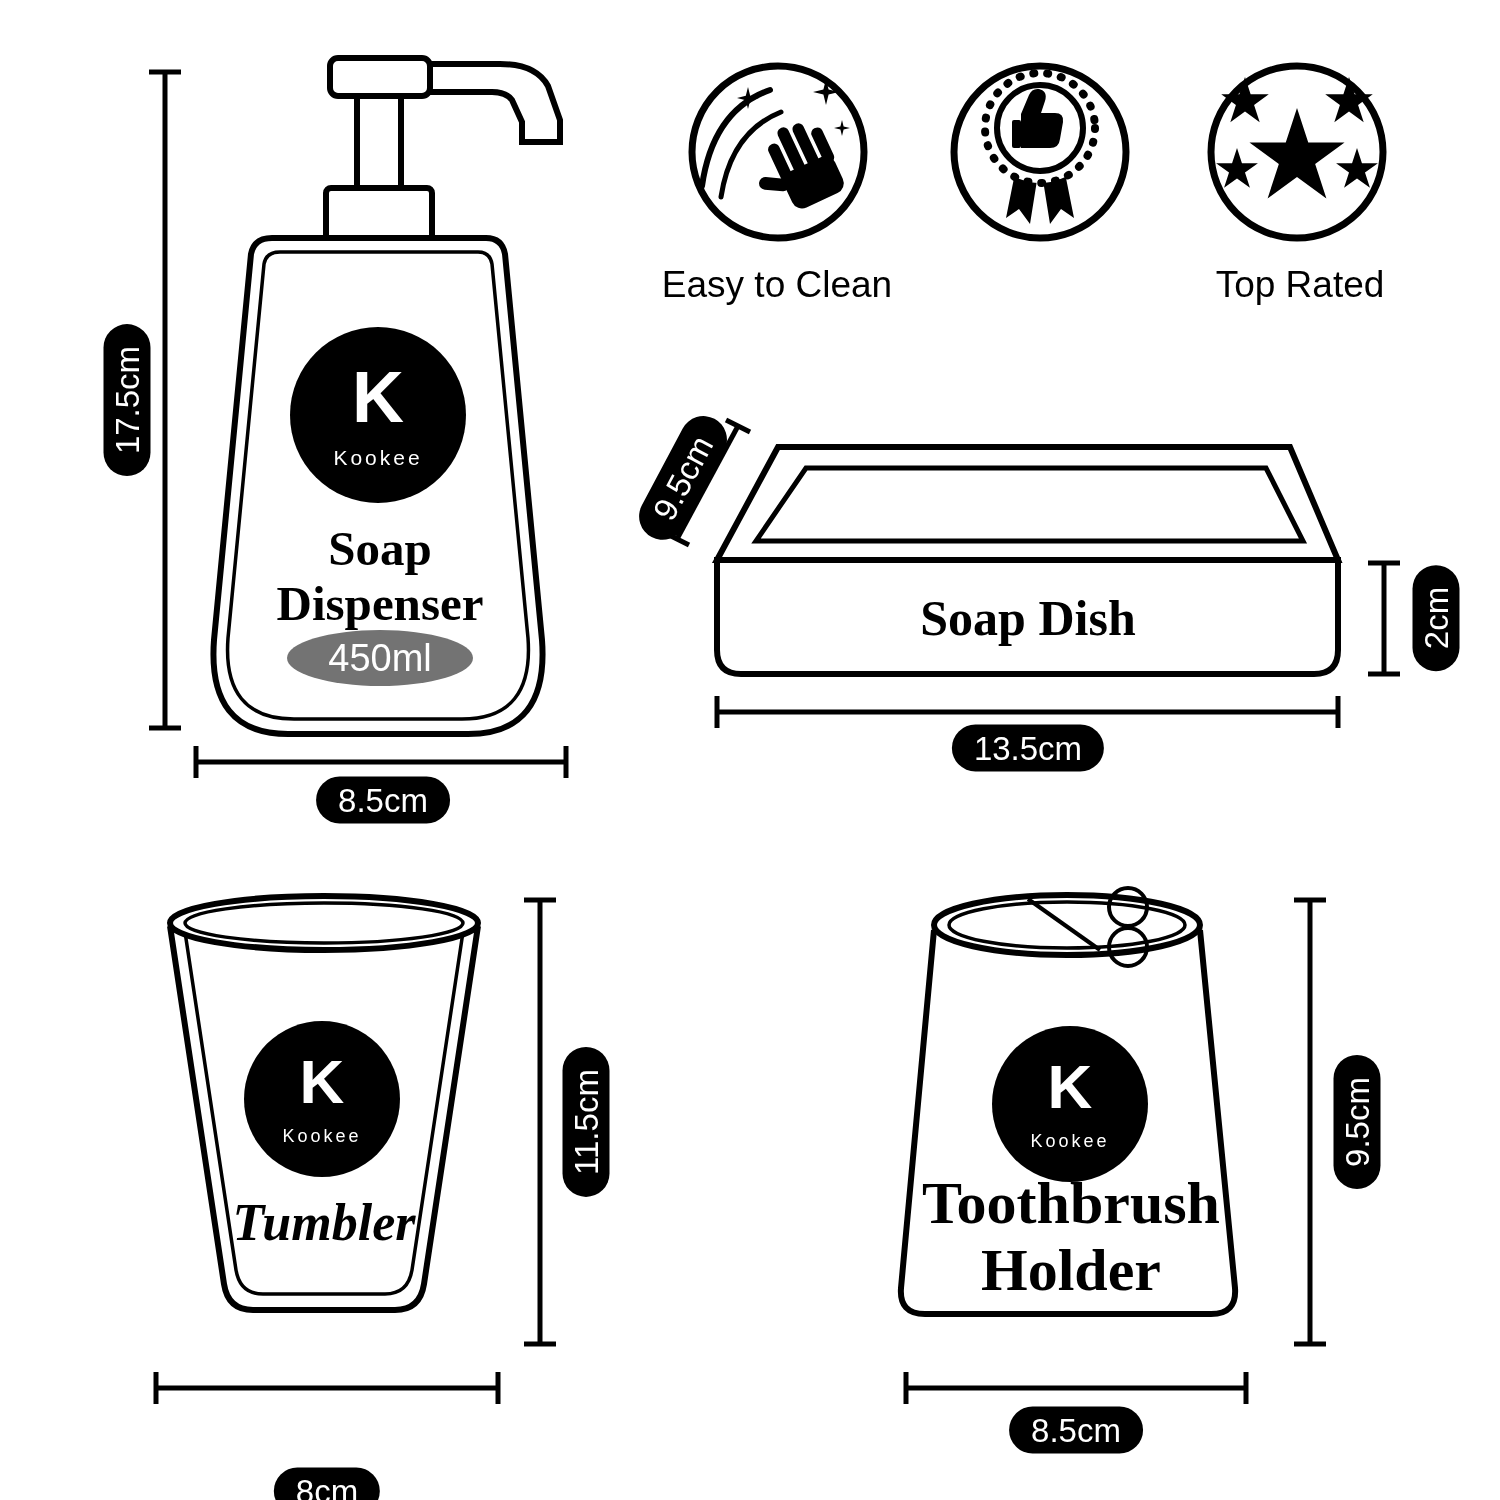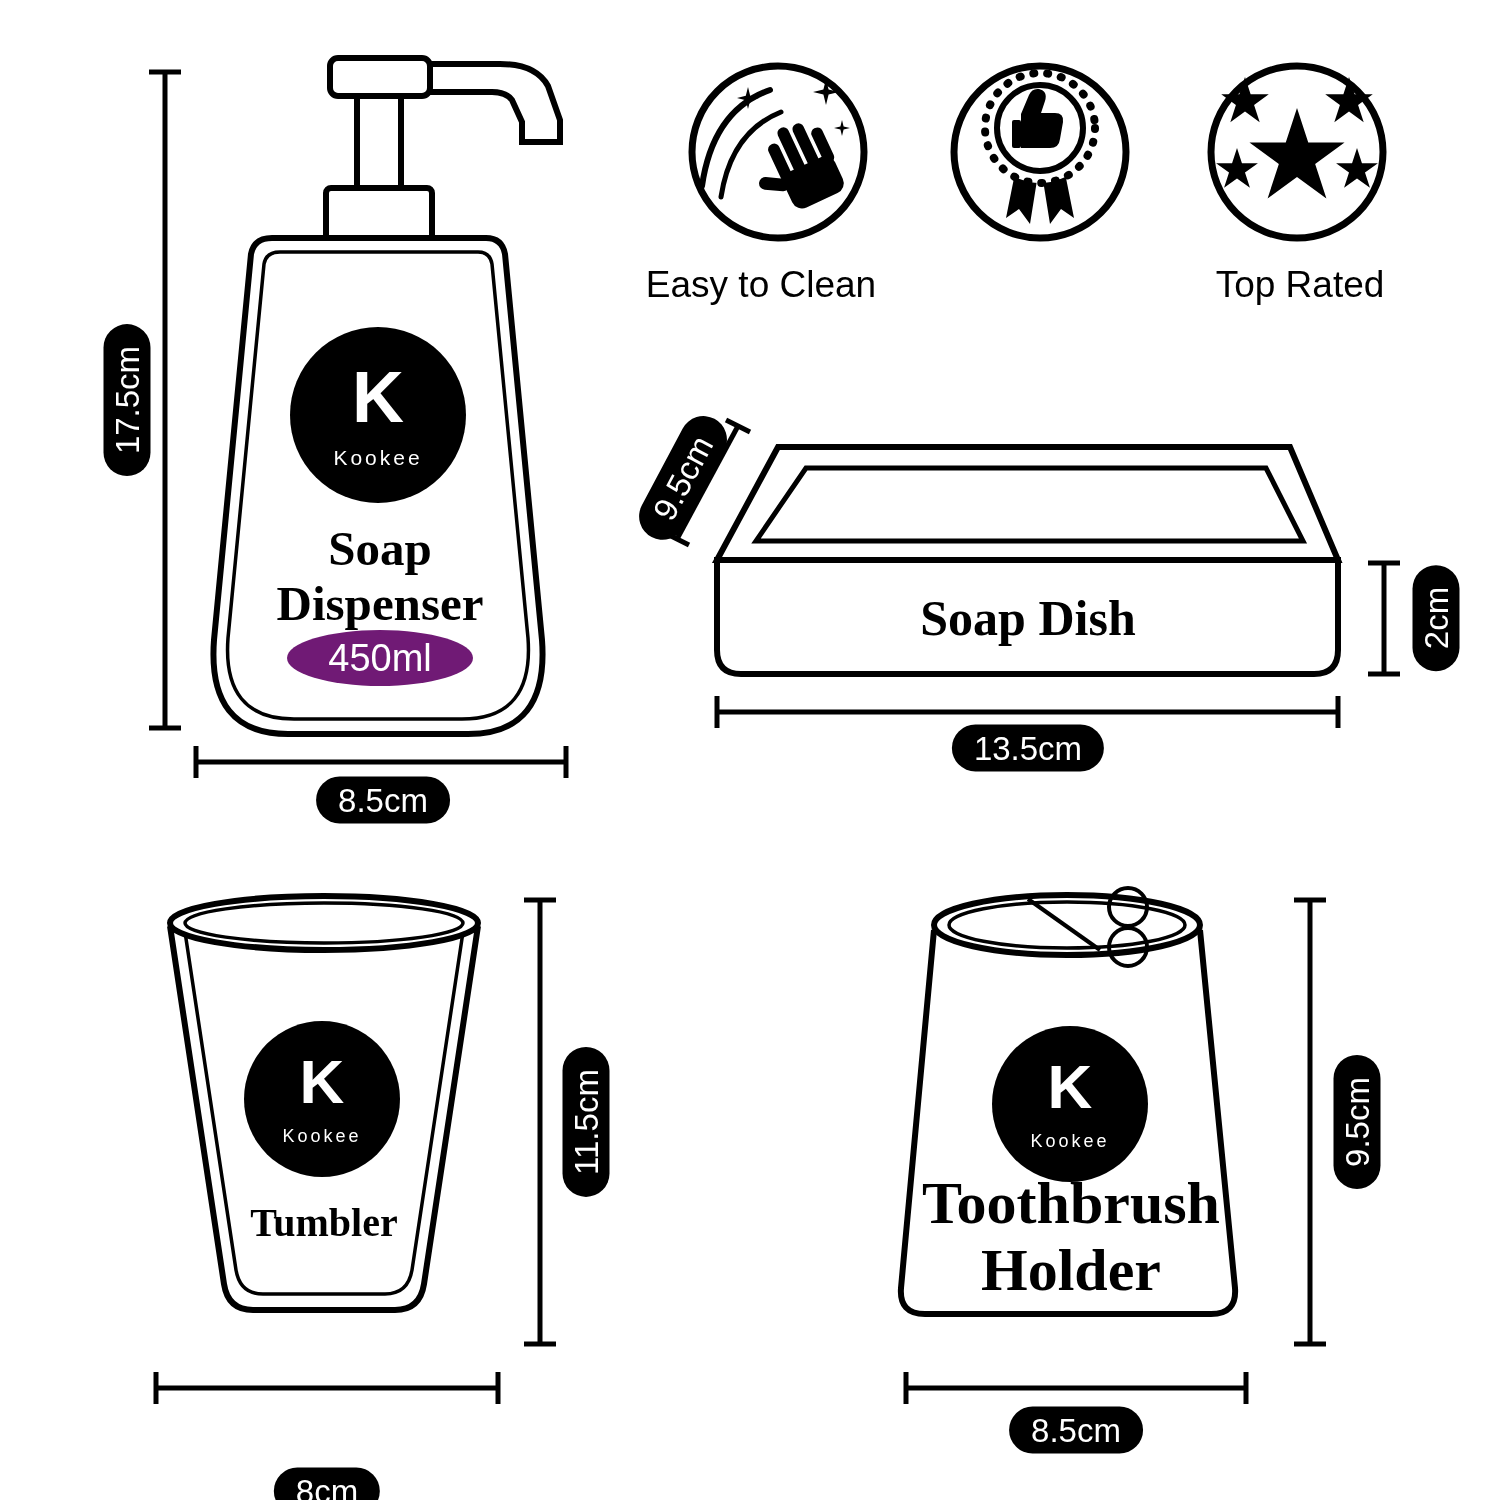--- a/index.html
+++ b/index.html
@@ -8,23 +8,23 @@
   .stage svg{position:absolute;left:0;top:0;}
   .pill{position:absolute;transform:translate(-50%,-50%);background:#000;color:#fff;
         border-radius:40px;font-size:33px;line-height:1;padding:7px 22px;white-space:nowrap;
         font-family:"Liberation Sans",sans-serif;}
   .pill.v{transform:translate(-50%,-50%) rotate(-90deg);}
   .pill.slant{transform:translate(-50%,-50%) rotate(-62deg);}
   .product-title{position:absolute;transform:translate(-50%,-50%);text-align:center;
         font-family:"Liberation Serif",serif;font-weight:700;white-space:pre-line;line-height:1.12;}
   .t-dispenser{font-size:49px;}
   .t-dish{font-size:50px;}
-  .t-tumbler{font-size:40px;}
+  .t-tumbler{font-size:52px;font-style:italic;}
   .t-holder{font-size:60px;}
-  .capacity{position:absolute;transform:translate(-50%,-50%);width:186px;height:56px;background:#701a75;
+  .capacity{position:absolute;transform:translate(-50%,-50%);width:186px;height:56px;background:#737373;
         color:#fff;border-radius:50%;display:flex;align-items:center;justify-content:center;
         font-size:38px;font-family:"Liberation Sans",sans-serif;}
   .feature-label{position:absolute;transform:translate(-50%,-50%);font-size:37px;white-space:nowrap;}
   .logo{position:absolute;transform:translate(-50%,-50%);background:#000;border-radius:50%;color:#fff;
         display:flex;flex-direction:column;align-items:center;justify-content:center;}
   .logo.big{width:176px;height:176px;}
   .logo.small{width:156px;height:156px;}
   .logo .glyph{font-weight:700;line-height:1;}
   .logo.big .glyph{font-size:72px;}
   .logo.small .glyph{font-size:62px;}
@@ -158,21 +158,21 @@
   <div class="pill" style="left:383px;top:800px;">8.5cm</div>
 
   <div class="logo big" style="left:378px;top:415px;">
     <span class="glyph">K</span>
     <span class="brand-name">Kookee</span>
   </div>
   <div class="product-title t-dispenser" style="left:380px;top:577px;">Soap
 Dispenser</div>
   <div class="capacity" style="left:380px;top:658px;">450ml</div>
 
-  <div class="feature-label" style="left:761px;top:285px;">Easy to Clean</div>
+  <div class="feature-label" style="left:777px;top:285px;">Easy to Clean</div>
   <div class="feature-label" style="left:1300px;top:285px;">Top Rated</div>
 
   <div class="pill slant" style="left:683px;top:478px;">9.5cm</div>
   <div class="pill v" style="left:1436px;top:618px;">2cm</div>
   <div class="pill" style="left:1028px;top:748px;">13.5cm</div>
   <div class="product-title t-dish" style="left:1028px;top:618px;">Soap Dish</div>
 
   <div class="logo small" style="left:322px;top:1099px;">
     <span class="glyph">K</span>
     <span class="brand-name">Kookee</span>

